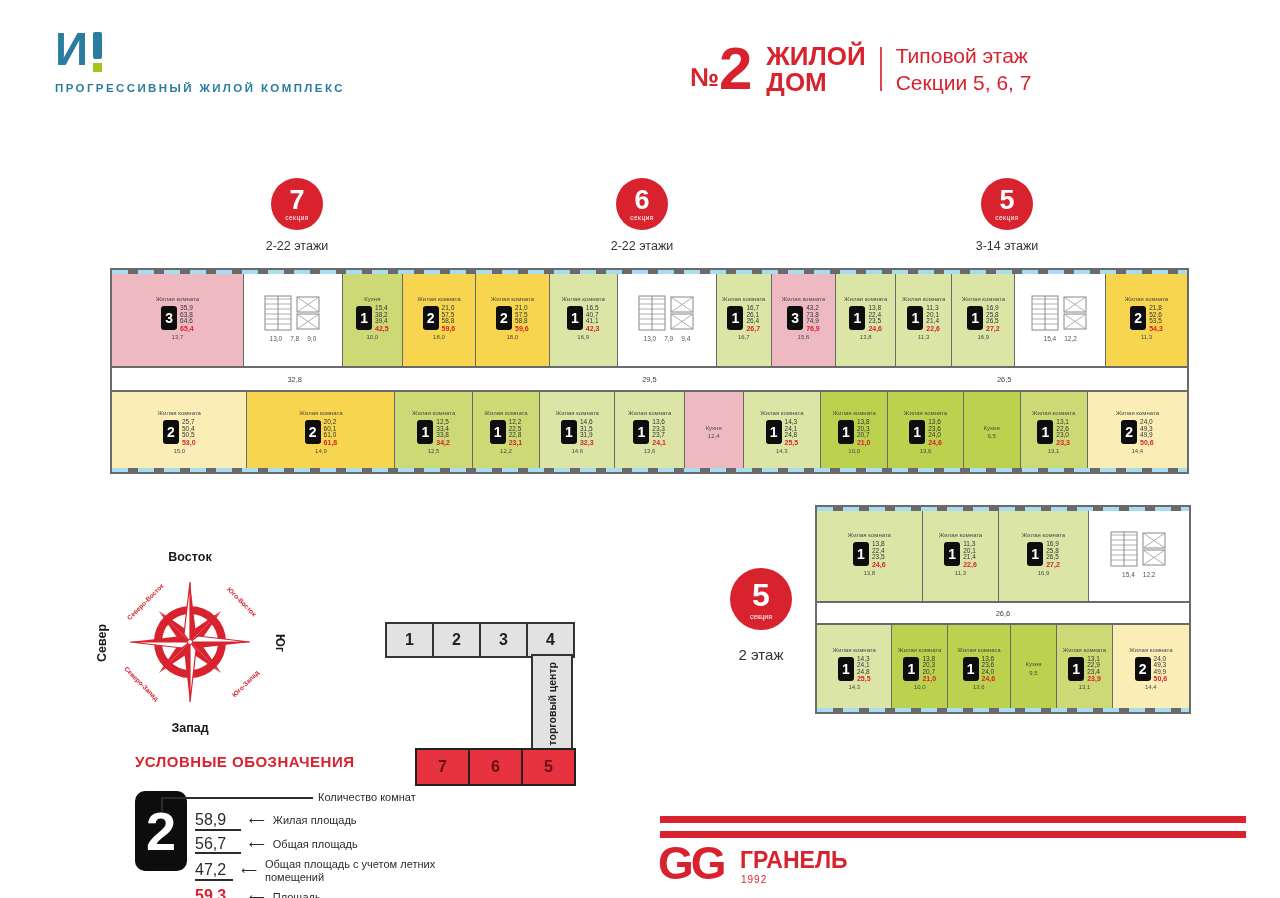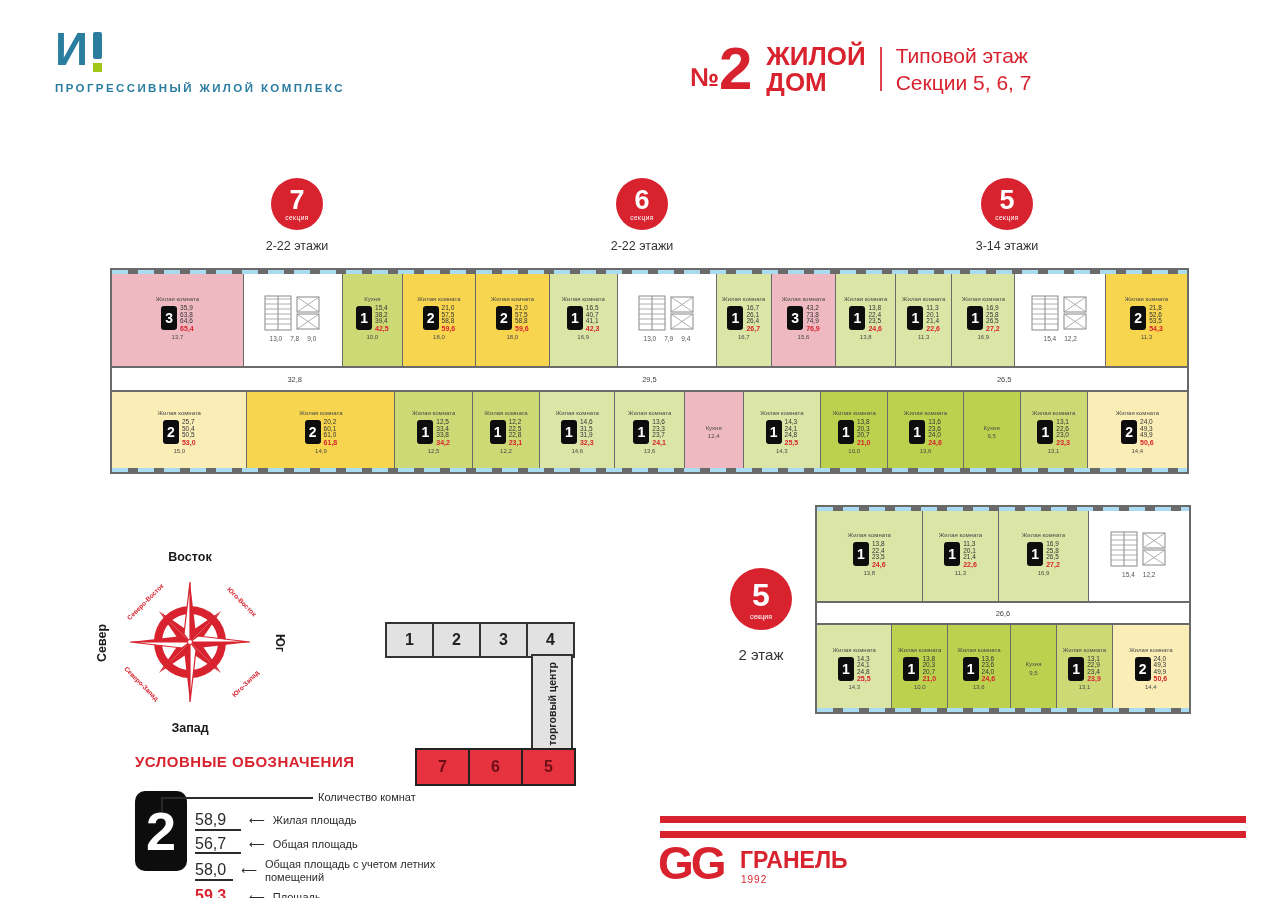--- a/index.html
+++ b/index.html
@@ -730,21 +730,21 @@
           <div class="leg-val">58,9</div>
           <span class="leg-arrow">⟵</span>
           <div class="leg-lbl">Жилая площадь</div>
         </div>
         <div class="leg-row">
           <div class="leg-val">56,7</div>
           <span class="leg-arrow">⟵</span>
           <div class="leg-lbl">Общая площадь</div>
         </div>
         <div class="leg-row">
-          <div class="leg-val">58,0</div>
+          <div class="leg-val">47,2</div>
           <span class="leg-arrow">⟵</span>
           <div class="leg-lbl">Общая площадь с учетом летних помещений</div>
         </div>
         <div class="leg-row">
           <div class="leg-val red">59,3</div>
           <span class="leg-arrow">⟵</span>
           <div class="leg-lbl">Площадь</div>
         </div>
       </div>
   </div>

